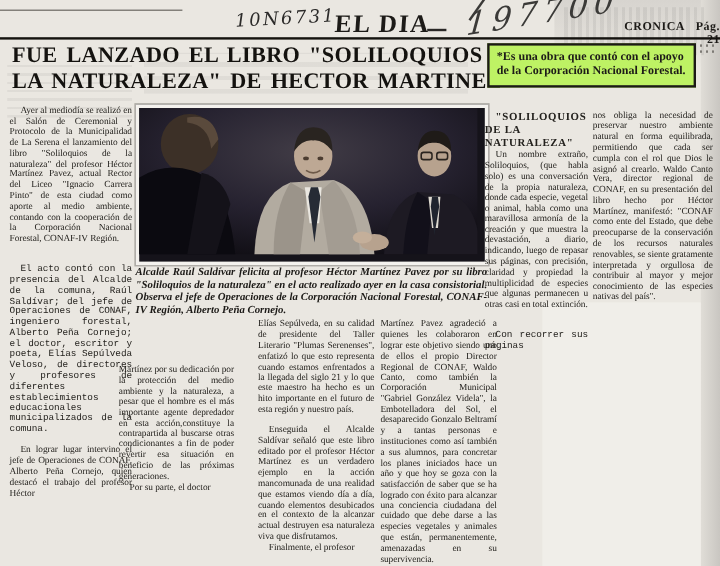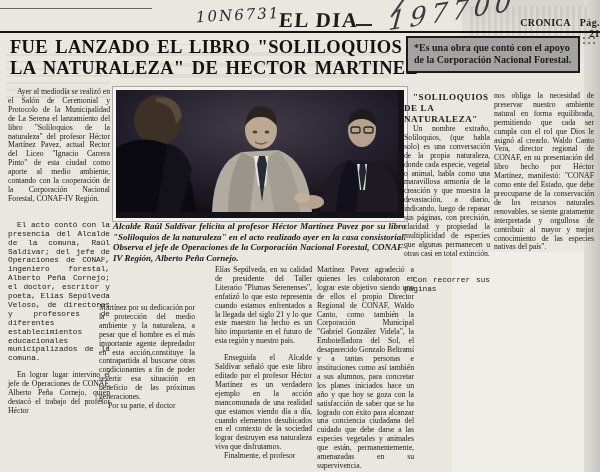--- a/index.html
+++ b/index.html
@@ -36,21 +36,21 @@
   .header-rule{position:absolute;left:0;top:31px;width:600px;height:2px;background:#15130f;}
   .dotline{position:absolute;left:428px;width:170px;height:2px;
       background:repeating-linear-gradient(90deg,#7d7a75 0 2px,transparent 2px 5px);}
   .dot1{top:37px;} .dot2{top:42px;}
   
   .headline{position:absolute;left:10px;top:37px;width:394px;font-weight:700;
       font-size:18.5px;line-height:21px;letter-spacing:.3px;word-spacing:2.5px;color:#14120f;}
   .headline .hl{white-space:nowrap;}
   
   .quote-box{position:absolute;left:406px;top:36px;width:158px;border:2px solid #1c1a17;
-      background:#a3a3a3;padding:4px 6px 5px 6px;}
+      background:#bef264;padding:4px 6px 5px 6px;}
   .quote-box p{margin:0;font-size:10px;font-weight:700;line-height:12px;}
   
   .col{position:absolute;font-size:7.8px;line-height:8.9px;text-align:justify;
       letter-spacing:-.05px;color:#23211d;}
   .col p{margin:0;text-indent:9px;}
   .col p.cont{text-indent:0;}
   .col p.gap{margin-top:8px;}
   .col p.smallgap{margin-top:17px;font-family:Liberation Mono, monospace;}
   .col-1{left:8px;top:88px;width:102px;}
   .col-2{left:99px;top:266px;width:96px;margin-top:38px;}
@@ -150,21 +150,21 @@
 
   <div class="caption">Alcalde Raúl Saldívar felicita al profesor Héctor Martínez Pavez por su libro "Soliloquios de la naturaleza" en el acto realizado ayer en la casa consistorial. Observa el jefe de Operaciones de la Corporación Nacional Forestal, CONAF-IV Región, Alberto Peña Cornejo.</div>
 
   <div class="col col-2">
     <p class="cont">Martínez por su dedicación por la protección del medio ambiente y la naturaleza, a pesar que el hombre es el más importante agente depredador en esta acción,constituye la contrapartida al buscarse otras condicionantes a fin de poder revertir esa situación en beneficio de las próximas generaciones.</p>
     <p>Por su parte, el doctor</p>
   </div>
 
   <div class="col col-3">
     <p class="cont">Elías Sepúlveda, en su calidad de presidente del Taller Literario "Plumas Serenenses", enfatizó lo que esto representa cuando estamos enfrentados a la llegada del siglo 21 y lo que este maestro ha hecho es un hito importante en el futuro de esta región y nuestro país.</p>
-    <p class="gap">Enseguida el Alcalde Saldívar señaló que este libro editado por el profesor Héctor Martínez es un verdadero ejemplo en la acción mancomunada de una realidad que estamos viendo día a día, cuando elementos desubicados en el contexto de la sociedad lograr destruyen esa naturaleza viva que disfrutamos.</p>
+    <p class="gap">Enseguida el Alcalde Saldívar señaló que este libro editado por el profesor Héctor Martínez es un verdadero ejemplo en la acción mancomunada de una realidad que estamos viendo día a día, cuando elementos desubicados en el contexto de la alcanzar actual destruyen esa naturaleza viva que disfrutamos.</p>
     <p>Finalmente, el profesor</p>
   </div>
 
   <div class="col col-4">
     <p class="cont">Martínez Pavez agradeció a quienes les colaboraron en lograr este objetivo siendo uno de ellos el propio Director Regional de CONAF, Waldo Canto, como también la Corporación Municipal "Gabriel González Videla", la Embotelladora del Sol, el desaparecido Gonzalo Beltramí y a tantas personas e instituciones como así también a sus alumnos, para concretar los planes iniciados hace un año y que hoy se goza con la satisfacción de saber que se ha logrado con éxito para alcanzar una conciencia ciudadana del cuidado que debe darse a las especies vegetales y animales que están, permanentemente, amenazadas en su supervivencia.</p>
   </div>
 
   <div class="col col-5">
     <p class="col-head">"SOLILOQUIOS DE LA NATURALEZA"</p>
     <p>Un nombre extraño, Soliloquios, (que habla solo) es una conversación de la propia naturaleza, donde cada especie, vegetal o animal, habla como una maravillosa armonía de la creación y que muestra la devastación, a diario, indicando, luego de repasar sus páginas, con precisión, claridad y propiedad la multiplicidad de especies que algunas permanecen u otras casi en total extinción.</p>

